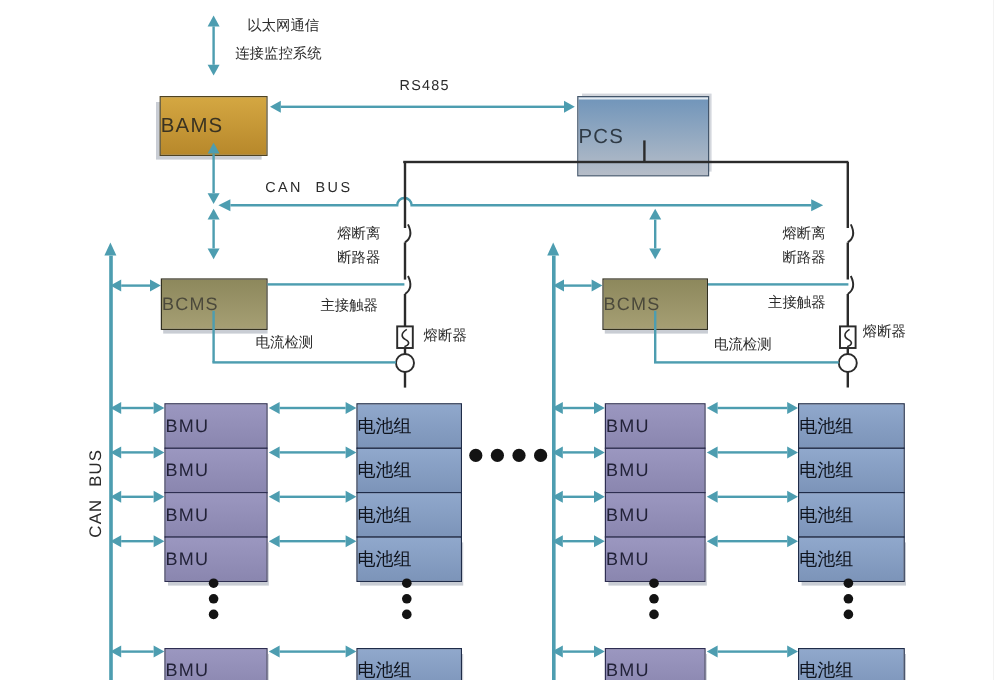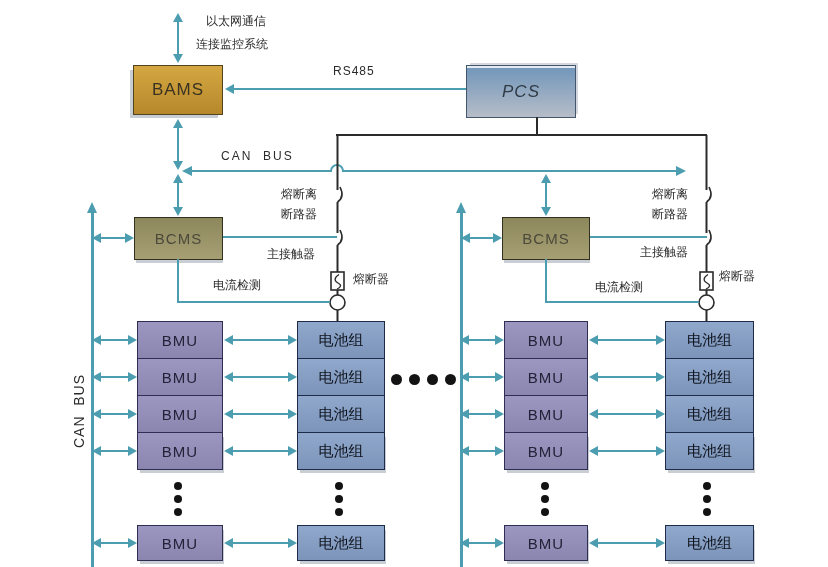--- a/index.html
+++ b/index.html
@@ -1,20 +1,20 @@
 <!DOCTYPE html>
 <html><head>
 <meta charset="utf-8">
 <style>
   html,body{margin:0;padding:0;background:#e8e8e8;}
   #stage{position:relative;width:828px;height:567px;background:#ffffff;overflow:hidden;
          font-family:"Liberation Sans", sans-serif;}
   
-  .node{position:absolute;display:flex;align-items:center;justify-content:center;
-        border:1px solid #333;box-sizing:border-box;}
+  .node{position:absolute;display:flex;align-items:center;justify-content:flex-start;
+        border:1px solid #333;box-sizing:border-box;margin-top:15px;}
   .bams{background:linear-gradient(#d4a742,#b7882b);border-color:#4f4320;color:#3a3322;
         font-size:17px;letter-spacing:1px;box-shadow:-4px 4px 0 -1px rgba(148,156,170,.5);}
   .pcs{background:linear-gradient(#7095ba,#b6bdc8);border-color:#44566b;color:#2f3a45;
        font-size:17px;letter-spacing:1px;
        box-shadow:inset 0 2px 0 rgba(255,255,255,.8), 3px -3px 0 -1px rgba(148,156,170,.4);}
   .bcms{background:linear-gradient(#8d885c,#a69f74);border-color:#32301f;color:#4b493b;
         font-size:15px;letter-spacing:1px;box-shadow:1px 4px 0 -1px rgba(148,156,170,.5);}
   .bmu{background:linear-gradient(#9b97c0,#8a86af);border-color:#2e2e52;color:#222238;
        font-size:15px;letter-spacing:1px;}
   .batt{background:linear-gradient(#90a8cc,#7c94b9);border-color:#1f2c49;color:#0f141e;
@@ -51,21 +51,21 @@
 
   <div class="v da" style="left:177px;top:22px;height:32px;"></div>
   <div class="lbl" style="left:206px;top:13px;">以太网通信</div>
   <div class="lbl" style="left:196px;top:36px;">连接监控系统</div>
 
   <div class="node bams" style="left:133px;top:65px;width:90px;height:50px;">
     <span>BAMS</span>
   </div>
   <div class="h da" style="left:234px;top:88px;width:236px;"></div>
   <div class="lbl" style="left:333px;top:64px;letter-spacing:1px;">RS485</div>
-  <div class="node pcs" style="left:466px;top:65px;width:110px;height:53px;font-style:italic;">
+  <div class="node pcs" style="left:481px;top:65px;width:110px;height:67px;">
     <span>PCS</span>
   </div>
 
   <div class="blk" style="left:536px;top:117px;width:2px;height:18px;"></div>
   <div class="blk" style="left:336px;top:134px;width:371px;height:2px;"></div>
 
   <svg style="left:176px;top:158px;" width="516" height="26" viewBox="0 0 516 26">
     <path d="M16,13 H155 a6,6 0 0 1 12,0 H500" fill="none" stroke="#4d9db0" stroke-width="2"></path>
     <polygon points="6,13 16,8 16,18" fill="#4d9db0"></polygon>
     <polygon points="510,13 500,8 500,18" fill="#4d9db0"></polygon>

